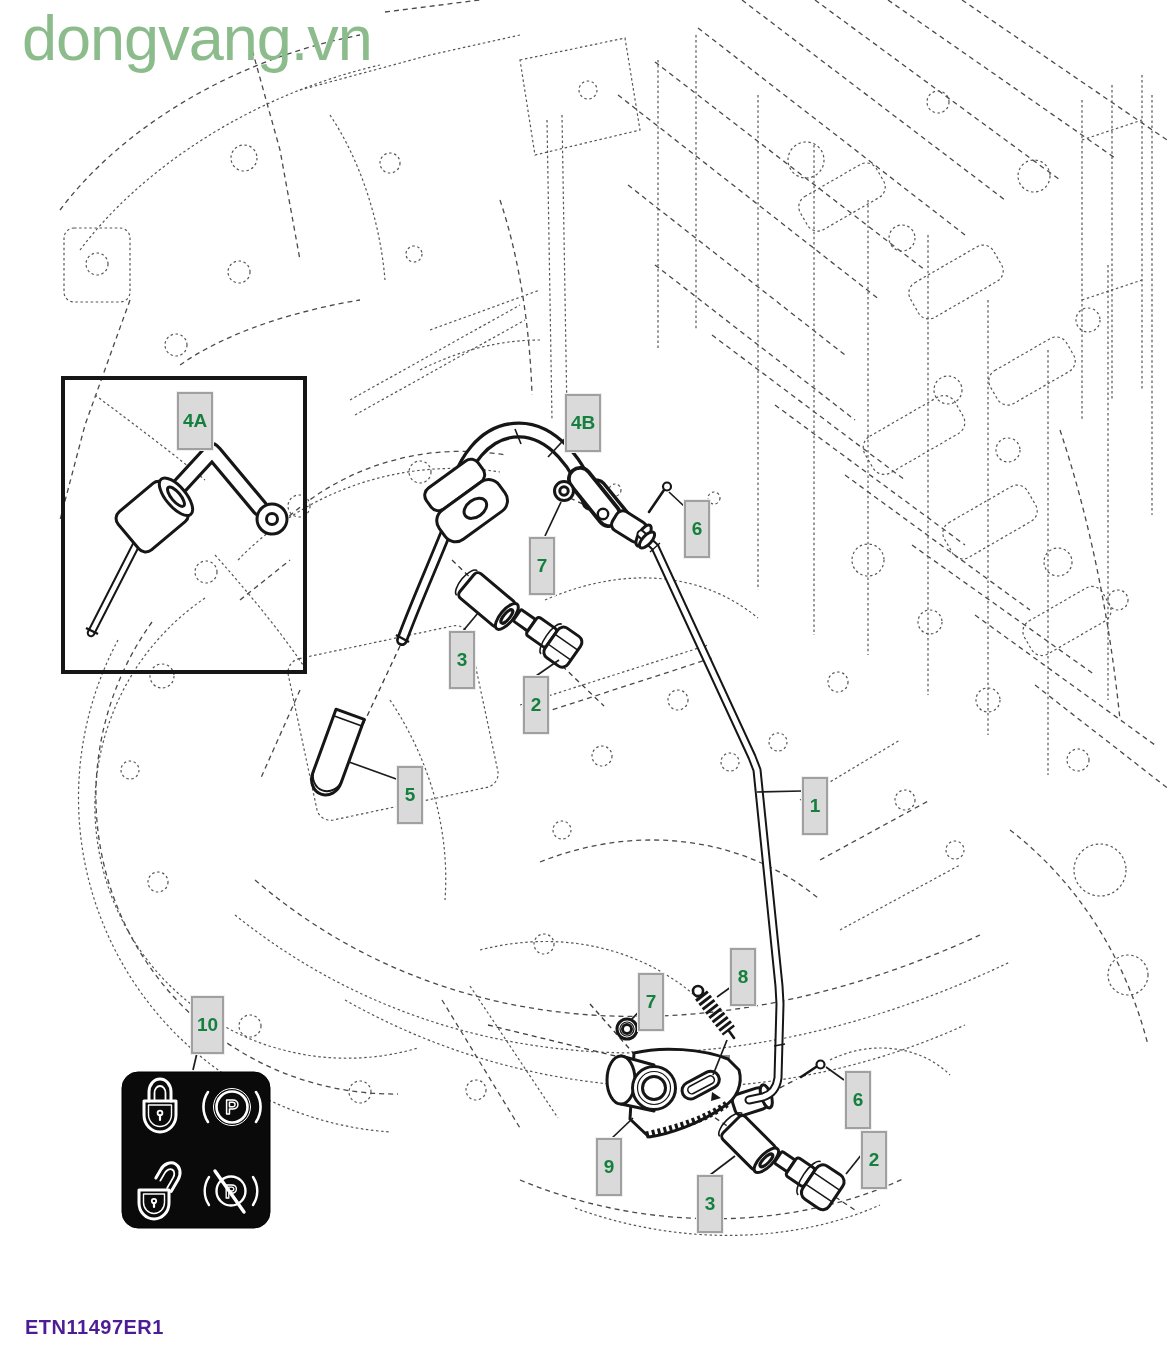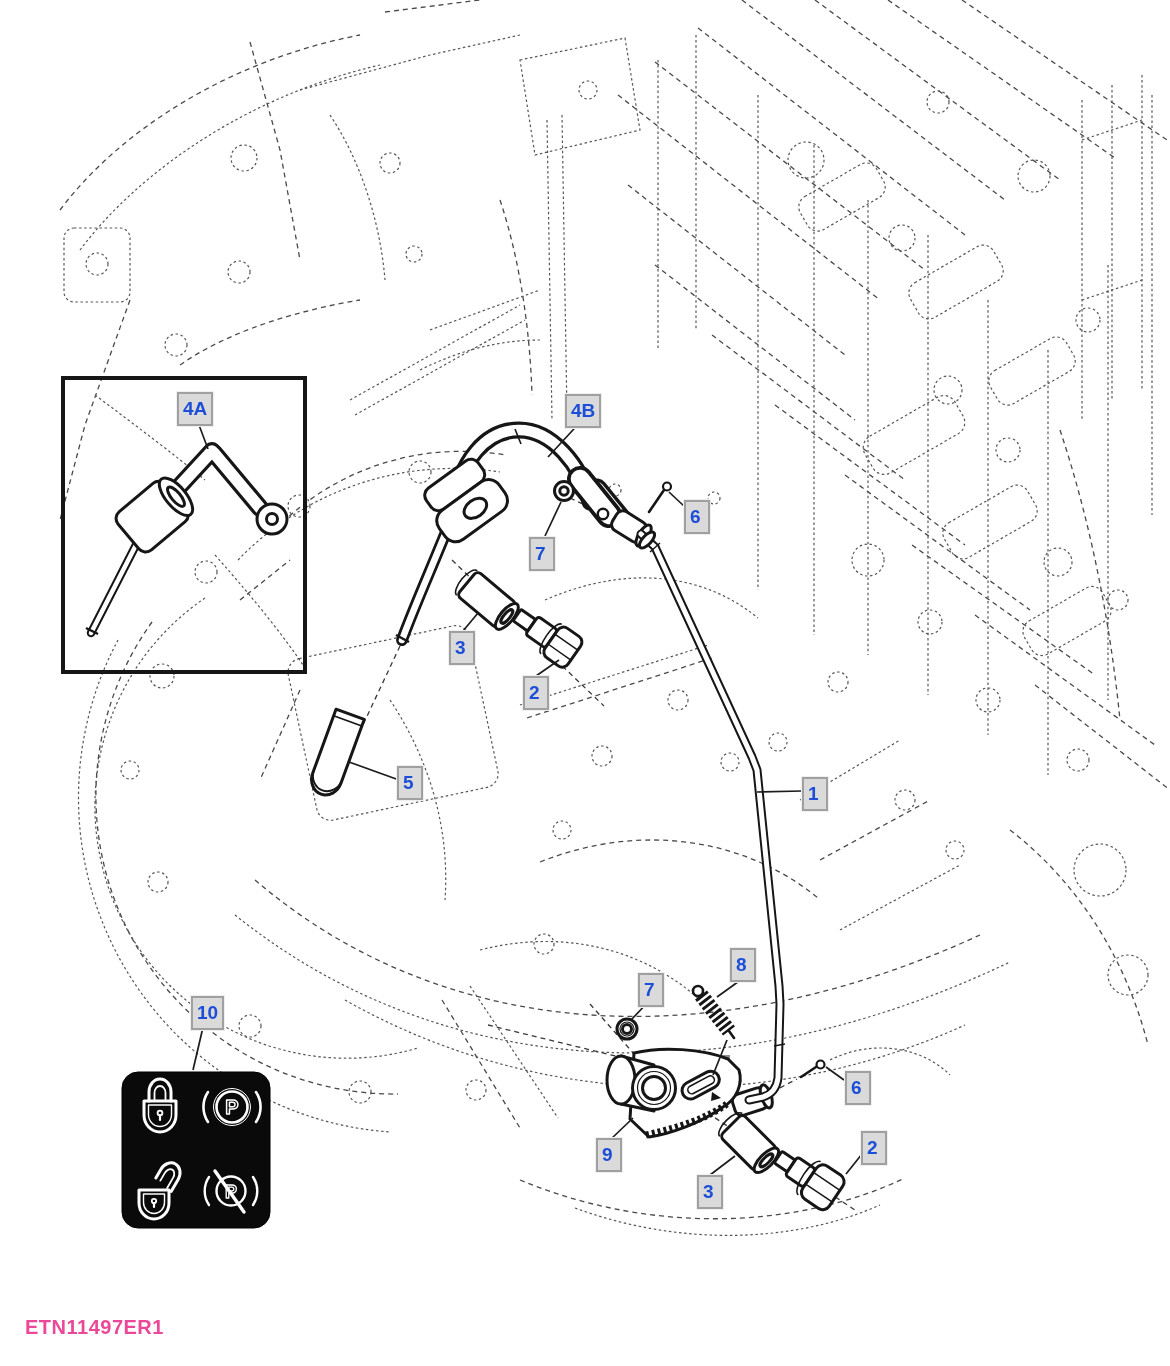--- a/index.html
+++ b/index.html
@@ -2,24 +2,24 @@
 <html><head>
 <meta charset="utf-8">
 <style>
   html,body{margin:0;padding:0;background:#ffffff;}
   .stage{position:relative;width:1170px;height:1366px;background:#fff;overflow:hidden;
          font-family:"Liberation Sans",sans-serif;}
   .stage svg{position:absolute;left:0;top:0;z-index:1;}
   .watermark{position:absolute;left:22px;top:2px;z-index:5;font-size:63px;font-weight:normal;
              color:#8cbc8c;letter-spacing:-1px;white-space:nowrap;}
   .code{position:absolute;left:25px;top:1316px;z-index:5;font-size:20px;font-weight:bold;
-        color:#ec4899;letter-spacing:.5px;}
+        color:#4c1d95;letter-spacing:.5px;}
   .callout{position:absolute;z-index:3;background:#dadada;border:2px solid #a0a0a0;
-           outline:1px solid #efefef;color:#1d4ed8;font-weight:bold;font-size:19px;
-           line-height:22px;padding:4px 4px;min-width:14px;box-sizing:content-box;}
+           outline:1px solid #efefef;color:#15803d;font-weight:bold;font-size:19px;
+           line-height:22px;padding:16px 4px;min-width:14px;text-align:center;box-sizing:content-box;}
   
   .bg1{stroke:#4a4a4a;fill:none;stroke-width:1.3;stroke-dasharray:5 4;}
   .bg2{stroke:#565656;fill:none;stroke-width:1.2;stroke-dasharray:2.5 2.6;}
   .ax{stroke:#3a3a3a;fill:none;stroke-width:1.3;stroke-dasharray:5 4;}
   .p{stroke:#161616;fill:#fff;stroke-width:3;stroke-linejoin:round;}
   .ko{stroke:#161616;fill:none;stroke-linecap:round;stroke-linejoin:round;}
   .kw{stroke:#fff;fill:none;stroke-linecap:round;stroke-linejoin:round;}
   .ld{stroke:#1c1c1c;stroke-width:1.7;fill:none;}
   .wic{stroke:#fff;fill:none;stroke-linecap:round;stroke-linejoin:round;}
 </style>
@@ -388,15 +388,16 @@
 <div class="callout" style="left:397px;top:766px">5</div>
 <div class="callout" style="left:802px;top:777px">1</div>
 <div class="callout" style="left:191px;top:996px">10</div>
 <div class="callout" style="left:638px;top:973px">7</div>
 <div class="callout" style="left:730px;top:948px">8</div>
 <div class="callout" style="left:596px;top:1138px">9</div>
 <div class="callout" style="left:845px;top:1071px">6</div>
 <div class="callout" style="left:697px;top:1175px">3</div>
 <div class="callout" style="left:861px;top:1131px">2</div>
 
+<div class="watermark">dongvang.vn</div>
 <div class="code">ETN11497ER1</div>
 
 </div>
 
 </body></html>

